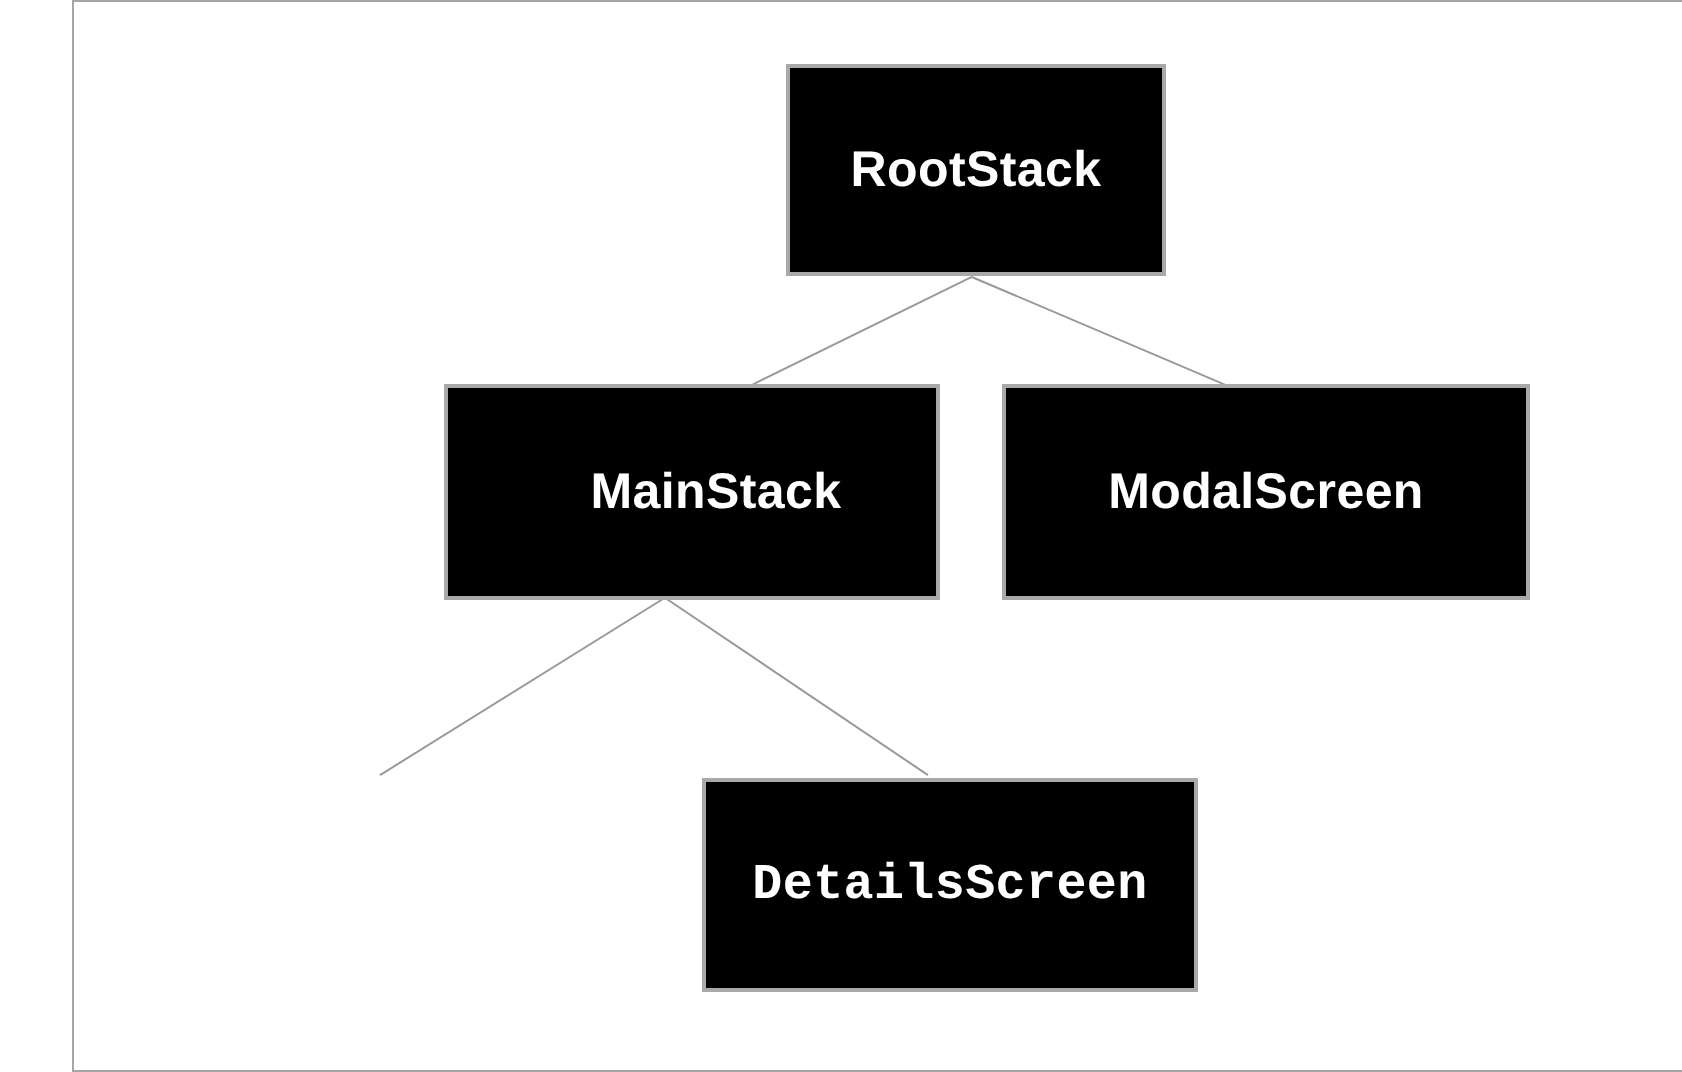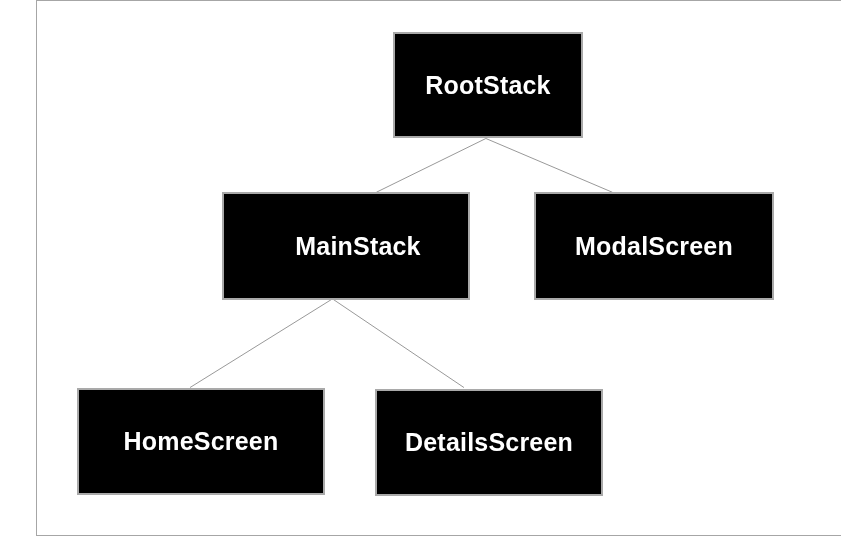--- a/index.html
+++ b/index.html
@@ -35,23 +35,23 @@
     display: flex;
     align-items: center;
     justify-content: center;
     font-size: 25px;
     font-weight: 700;
     letter-spacing: 0.2px;
     text-align: center;
   }
   .n-root    { left: 356px; top: 31px;  width: 190px; height: 106px; }
   .n-main    { left: 185px; top: 191px; width: 248px; height: 108px; padding-left: 24px; }
-  .n-modal   { left: 497px; top: 191px; width: 240px; height: 108px; }
+  .n-modal   { left: 464px; top: 191px; width: 264px; height: 108px; }
   .n-home    { left: 40px;  top: 387px; width: 248px; height: 107px; }
-  .n-details { left: 338px; top: 388px; width: 228px; height: 107px; }
+  .n-details { left: 314px; top: 388px; width: 248px; height: 107px; font-family: Liberation Mono, monospace; }
 </style>
 </head>
 <body>
 
 <div class="canvas">
 
   <svg class="edges" width="841" height="536" viewBox="0 0 841 536" xmlns="http://www.w3.org/2000/svg">
     <line x1="450" y1="138" x2="340" y2="192" stroke="#999999" stroke-width="1"></line>
     <line x1="450" y1="138" x2="577" y2="192" stroke="#999999" stroke-width="1"></line>
     <line x1="296" y1="299" x2="153" y2="388" stroke="#999999" stroke-width="1"></line>
@@ -63,21 +63,18 @@
   </div>
 
   <div class="node n-main">
     <span>MainStack</span>
   </div>
 
   <div class="node n-modal">
     <span>ModalScreen</span>
   </div>
 
-  <div class="node n-home">
-    <span>HomeScreen</span>
-  </div>
 
   <div class="node n-details">
     <span>DetailsScreen</span>
   </div>
 
 </div>
 
 </body></html>

